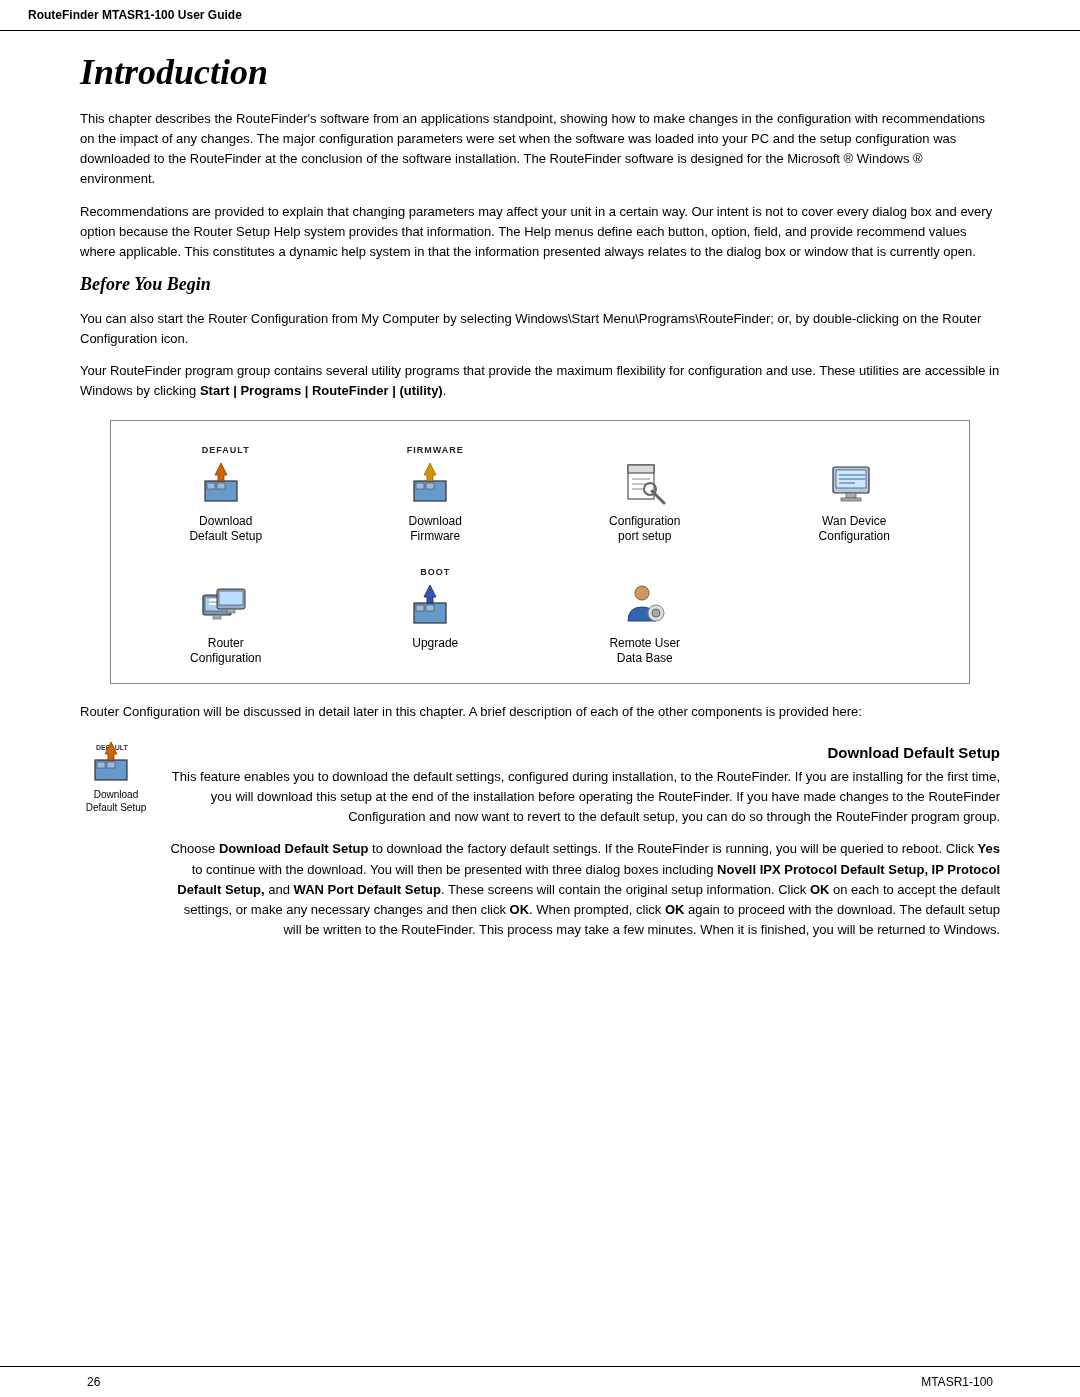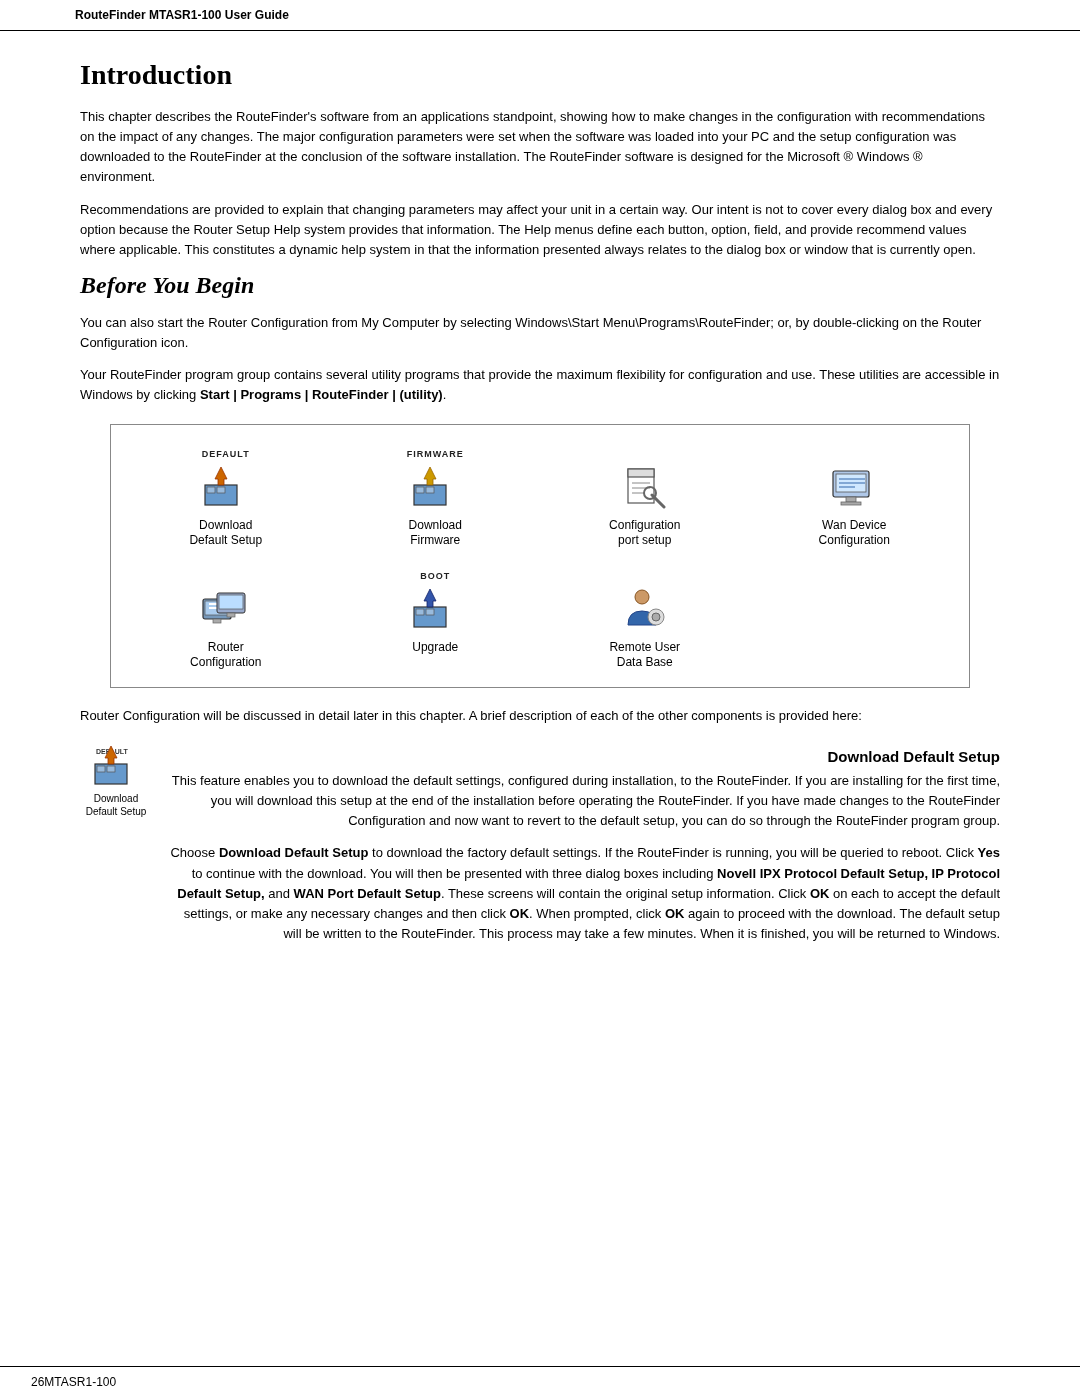--- a/index.html
+++ b/index.html
@@ -13,43 +13,44 @@
     }
     .page-container {
       width: 1080px;
       min-height: 1397px;
       background: #fff;
       display: flex;
       flex-direction: column;
     }
     .page-header {
       border-bottom: 1.5px solid #000;
-      padding: 8px 75px;
+      padding: 8px 28px;
       font-size: 12px;
       font-weight: bold;
     }
     .page-content {
       padding: 20px 80px 20px 80px;
       flex: 1;
     }
     .page-footer {
       border-top: 1.5px solid #000;
-      padding: 8px 31px;
-      display: flex;
+      padding: 8px 87px;
+      display: flex;
+      justify-content: space-between;
       font-size: 12px;
     }
     h1.section-title {
-      font-size: 28px;
-      font-weight: bold;
+      font-size: 36px;
+      font-weight: bold;
+      font-style: italic;
       margin-bottom: 16px;
-      margin-top: 8px;
       font-family: Georgia, serif;
     }
     h2.section-subtitle {
-      font-size: 24px;
+      font-size: 18px;
       font-weight: bold;
       font-style: italic;
       margin-bottom: 14px;
       font-family: Georgia, serif;
     }
     .para {
       margin-bottom: 12px;
       line-height: 1.55;
       font-size: 13px;
     }

